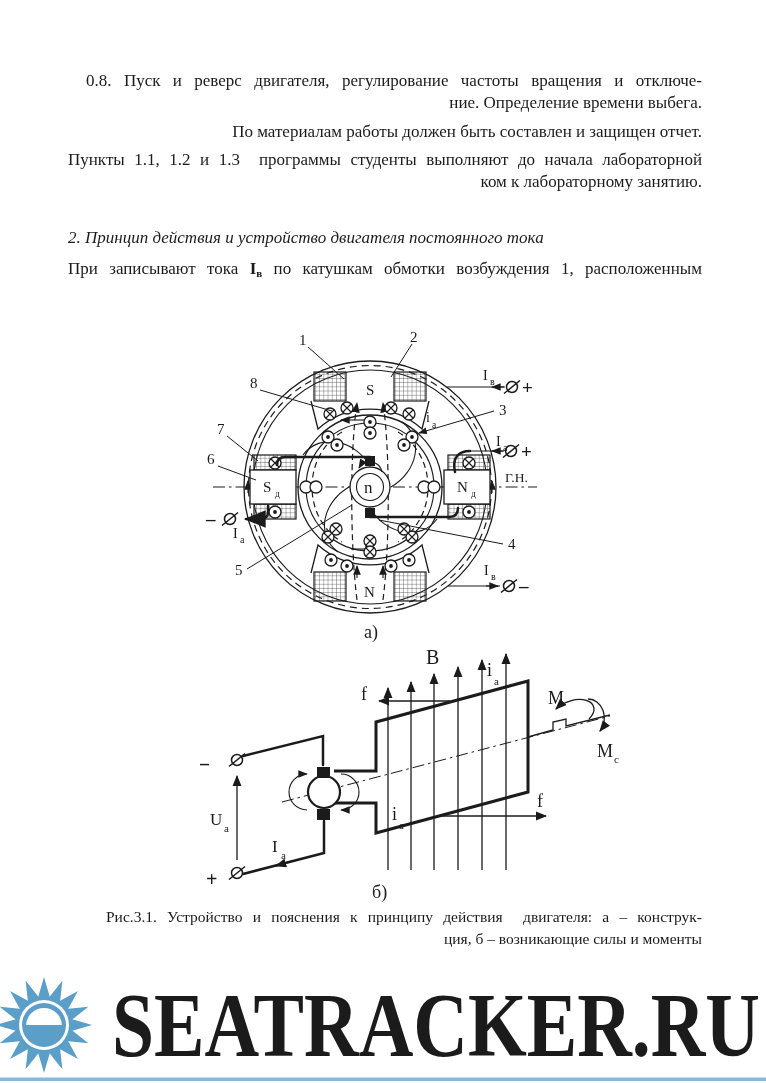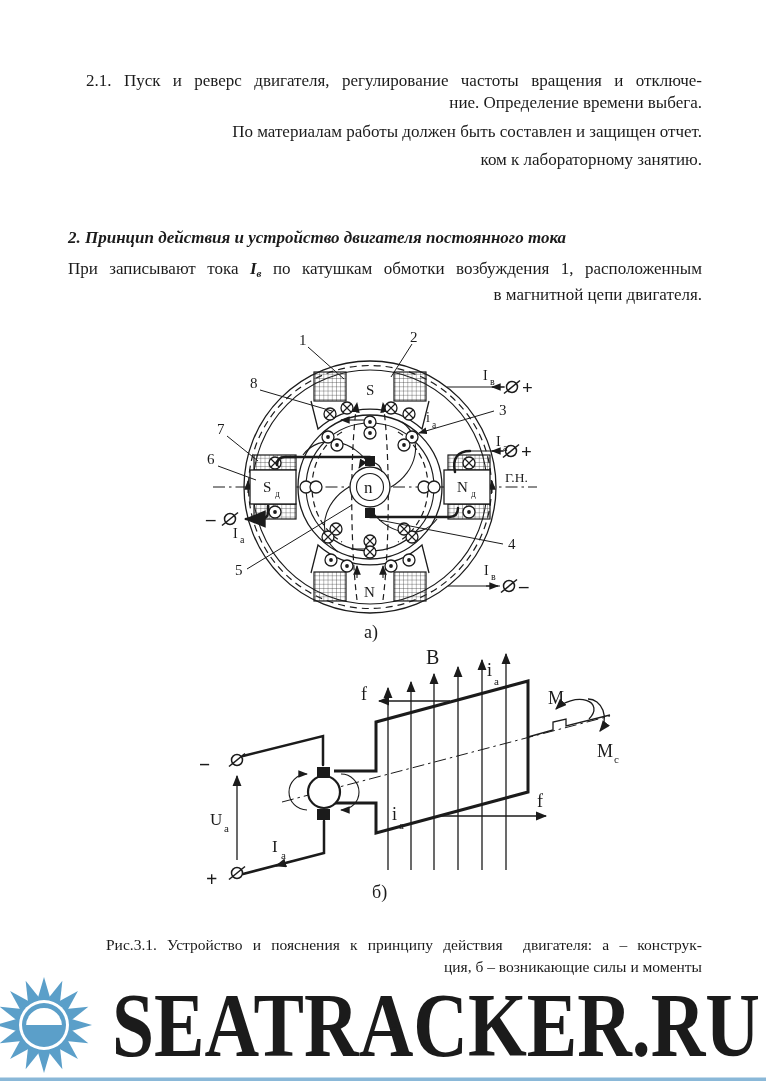--- a/index.html
+++ b/index.html
@@ -2,22 +2,22 @@
 <html><head>
 <meta charset="utf-8">
 <style>
   html,body{margin:0;padding:0;background:#e8e8e8;}
   .page{position:relative;width:766px;height:1083px;background:#ffffff;margin:0 auto;
         font-family:"Liberation Serif",serif;color:#1b1b1b;overflow:hidden;}
   .para{position:absolute;left:68px;width:634px;font-size:17px;line-height:22.4px;}
   .jline{text-align:justify;text-align-last:justify;}
   .jlast{text-align:right;}
   .indent18{left:86px;width:616px;}
-  .heading{font-weight:bold;font-style:italic;}
-  .sym-bi{font-weight:bold;font-style:italic;}
+  .heading{font-weight:normal;font-style:italic;}
+  .sym-bi{font-weight:bold;}
   .sub-inline{font-size:11px;vertical-align:-3px;}
   .sym-i{font-style:italic;}
   .caption{font-size:15.5px;line-height:22px;}
   .cap-indent{text-indent:38px;}
   .pagenum{position:absolute;left:366px;top:1019px;width:34px;text-align:right;
            font-size:10px;z-index:3;font-family:Liberation Serif, serif;}
   svg{position:absolute;}
   svg text{font-family:"Liberation Serif",serif;fill:#1b1b1b;stroke:none;}
   .ln{stroke:#1b1b1b;fill:none;stroke-width:1.3;}
   .ln2{stroke:#1b1b1b;fill:none;stroke-width:1.1;}
@@ -40,37 +40,37 @@
   .sub9{font-size:9.5px;}
   .sub11{font-size:11px;}
   .sign{font-size:19px;font-weight:bold;}
 </style>
 </head>
 <body>
 
 <div class="page">
 
   <div class="para indent18" style="top:70px">
-    <div class="jline">2.1. Пуск и реверс двигателя, регулирование частоты вращения и отключе-</div>
+    <div class="jline">0.8. Пуск и реверс двигателя, регулирование частоты вращения и отключе-</div>
     <div class="jlast">ние. Определение времени выбега.</div>
   </div>
 
   <div class="para" style="top:121px">
     <div class="jlast">По материалам работы должен быть составлен и защищен отчет.</div>
   </div>
 
   <div class="para" style="top:149px">
+    <div class="jline">Пункты 1.1, 1.2 и 1.3&nbsp; программы студенты выполняют до начала лабораторной</div>
     <div class="jlast">ком к лабораторному занятию.</div>
   </div>
 
   <div class="para heading" style="top:227px">2. Принцип действия и устройство двигателя постоянного тока</div>
 
   <div class="para" style="top:258px">
     <div class="jline"><span>При записывают тока </span><span class="sym-bi"><span>I</span><span class="sub-inline">в</span></span><span> по катушкам обмотки возбуждения 1, расположенным</span></div>
-    <div class="jlast">в магнитной цепи двигателя.</div>
   </div>
 
   <svg style="left:190px;top:328px;" width="360" height="318" viewBox="190 328 360 318">
     <defs>
       <marker id="ah" viewBox="0 0 10 8" refX="9" refY="4" markerWidth="9" markerHeight="7" orient="auto-start-reverse">
         <path d="M0,0 L10,4 L0,8 z" fill="#1b1b1b"></path>
       </marker>
       <pattern id="xh" width="4.2" height="4.2" patternUnits="userSpaceOnUse">
         <path d="M0,0 H4.2 M0,0 V4.2" stroke="#2a2a2a" stroke-width="0.65" fill="none"></path>
       </pattern>
@@ -329,21 +329,21 @@
       <text class="sub11" x="224" y="832">а</text>
     </g>
     <g>
       <text class="t17" x="272" y="852">I</text>
       <text class="sub11" x="281" y="859">а</text>
     </g>
 
     <text class="t18" x="372" y="898">б)</text>
   </svg>
 
-  <div class="para caption" style="top:934px">
+  <div class="para caption" style="top:906px">
     <div class="jline cap-indent">Рис.3.1. Устройство и пояснения к принципу действия&nbsp; двигателя: а – конструк-</div>
     <div class="jlast">ция, б – возникающие силы и моменты</div>
   </div>
 
   <svg style="left:0;top:962px;z-index:1;" width="766" height="121" viewBox="0 962 766 121">
     <defs>
       <linearGradient id="wmg" gradientUnits="userSpaceOnUse" x1="0" y1="993" x2="0" y2="1058">
         <stop offset="0" stop-color="#ffffff"></stop>
         <stop offset="0.45" stop-color="#ffffff"></stop>
         <stop offset="0.45" stop-color="#5b9fc9"></stop>

